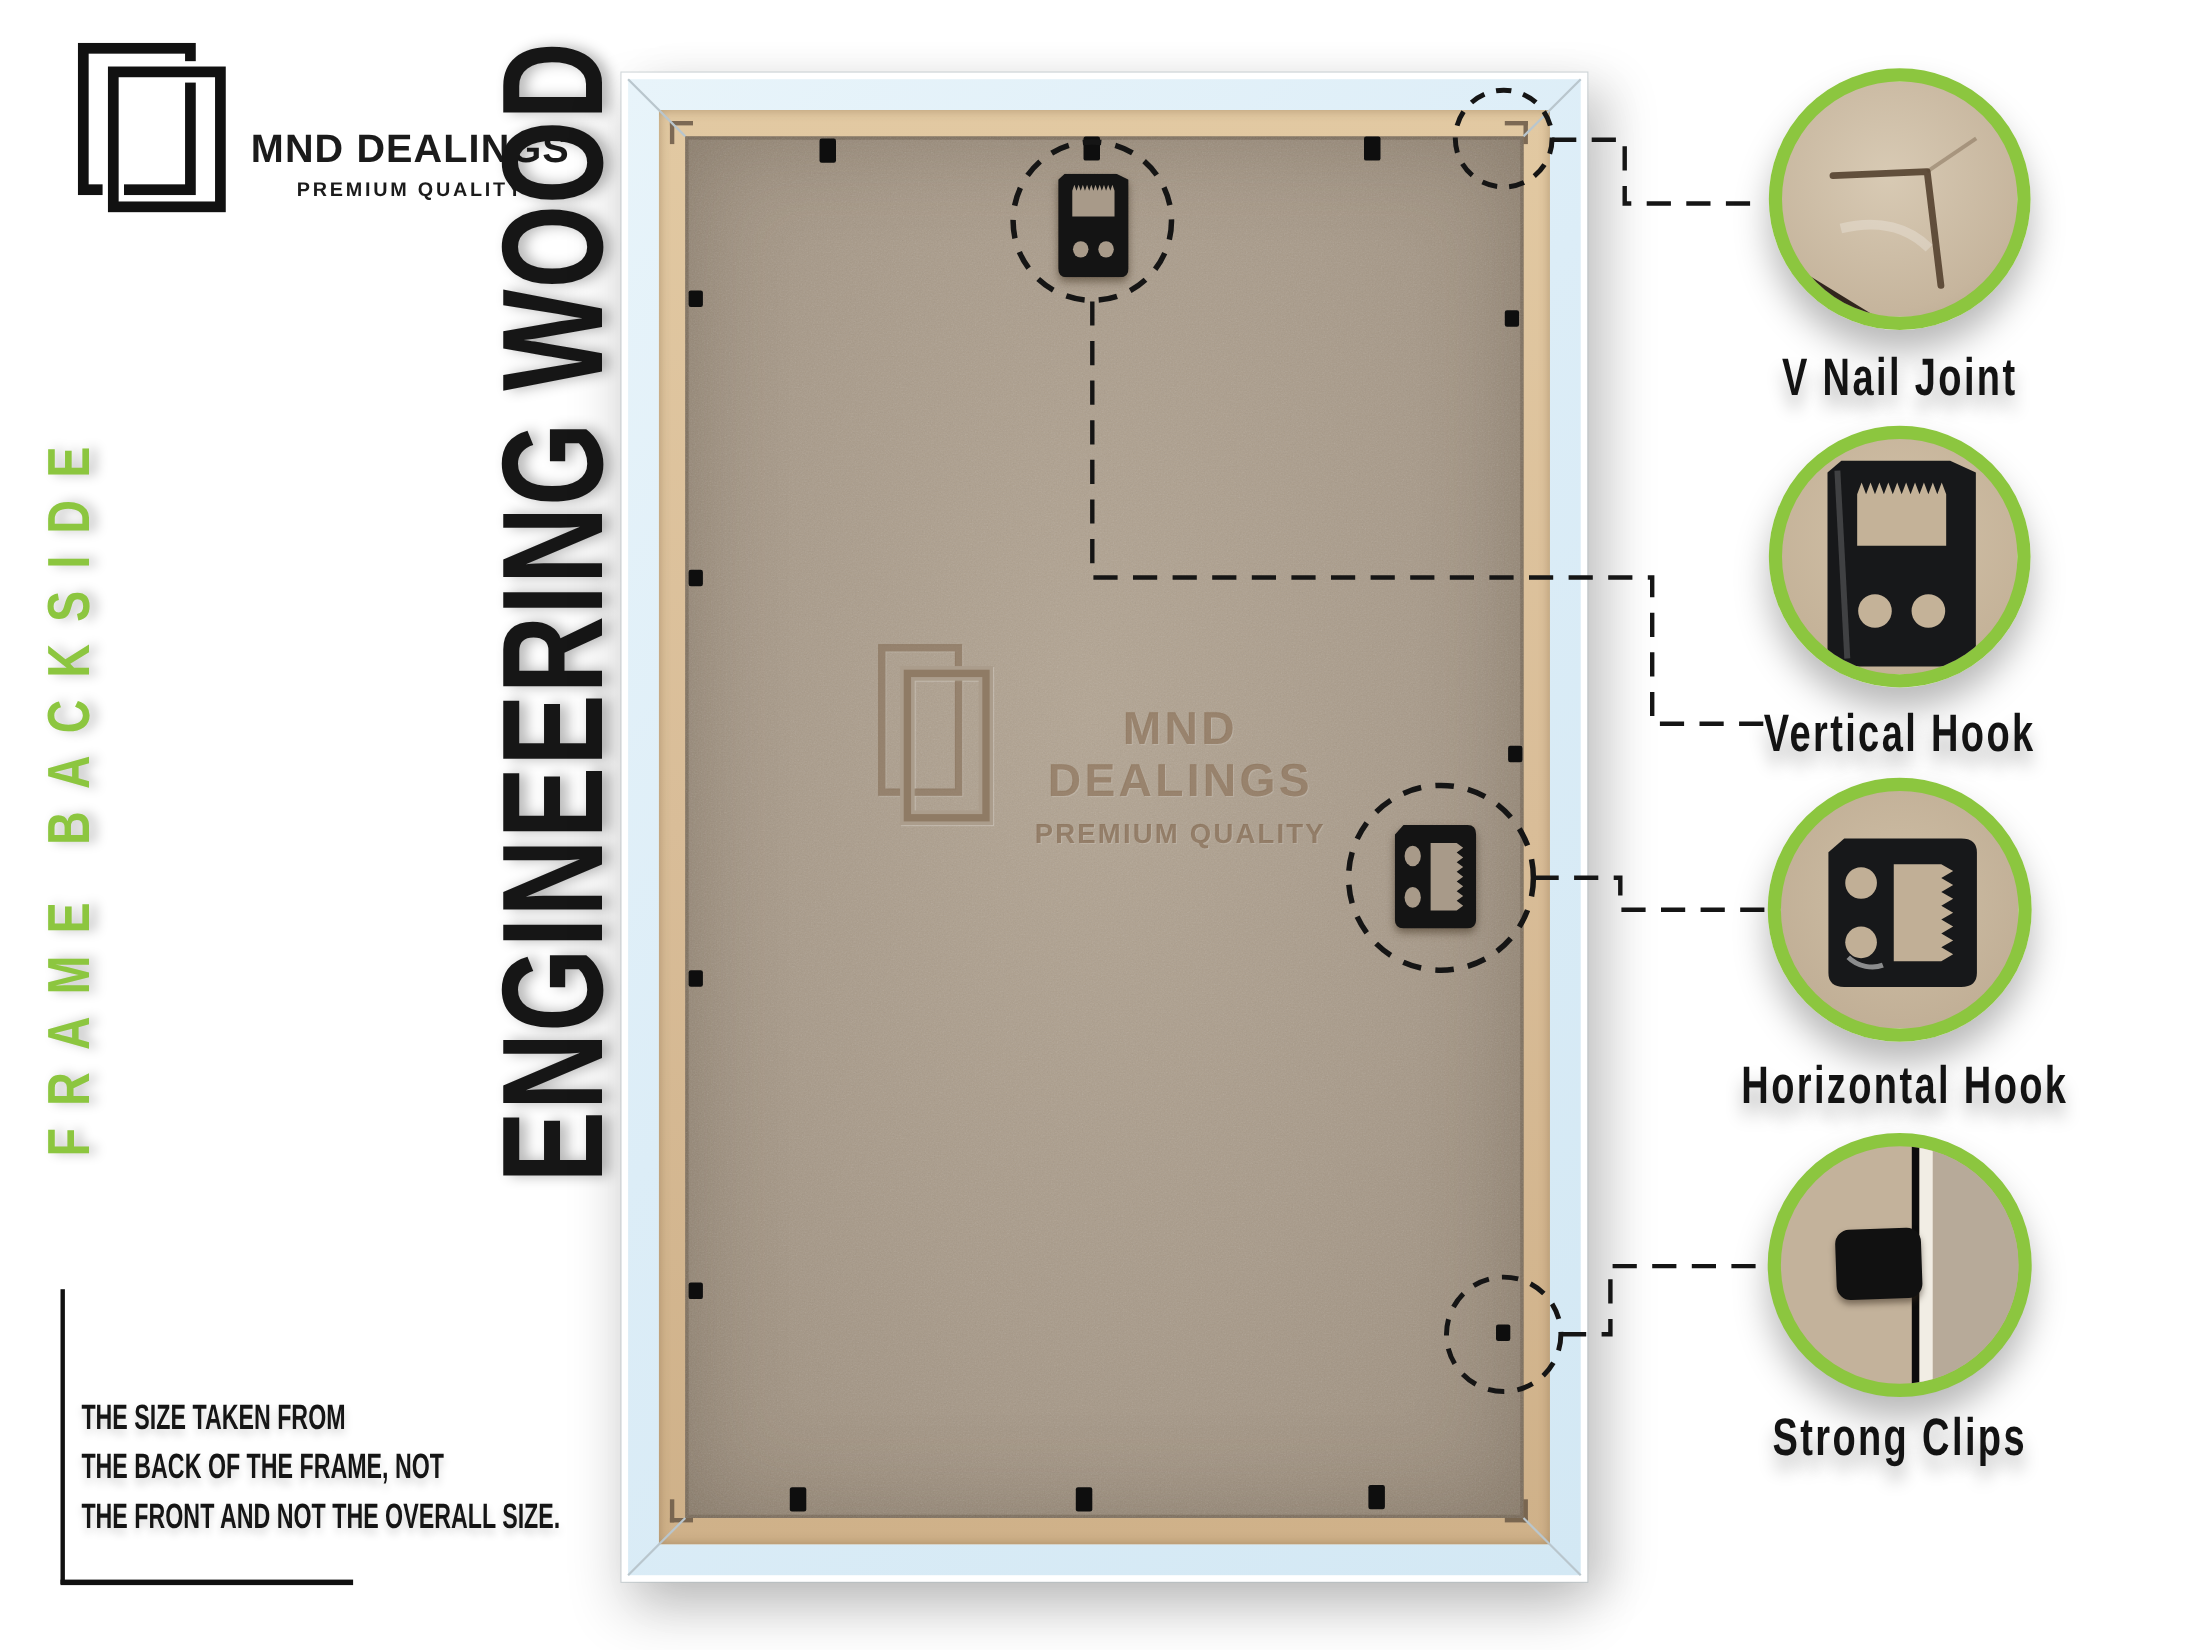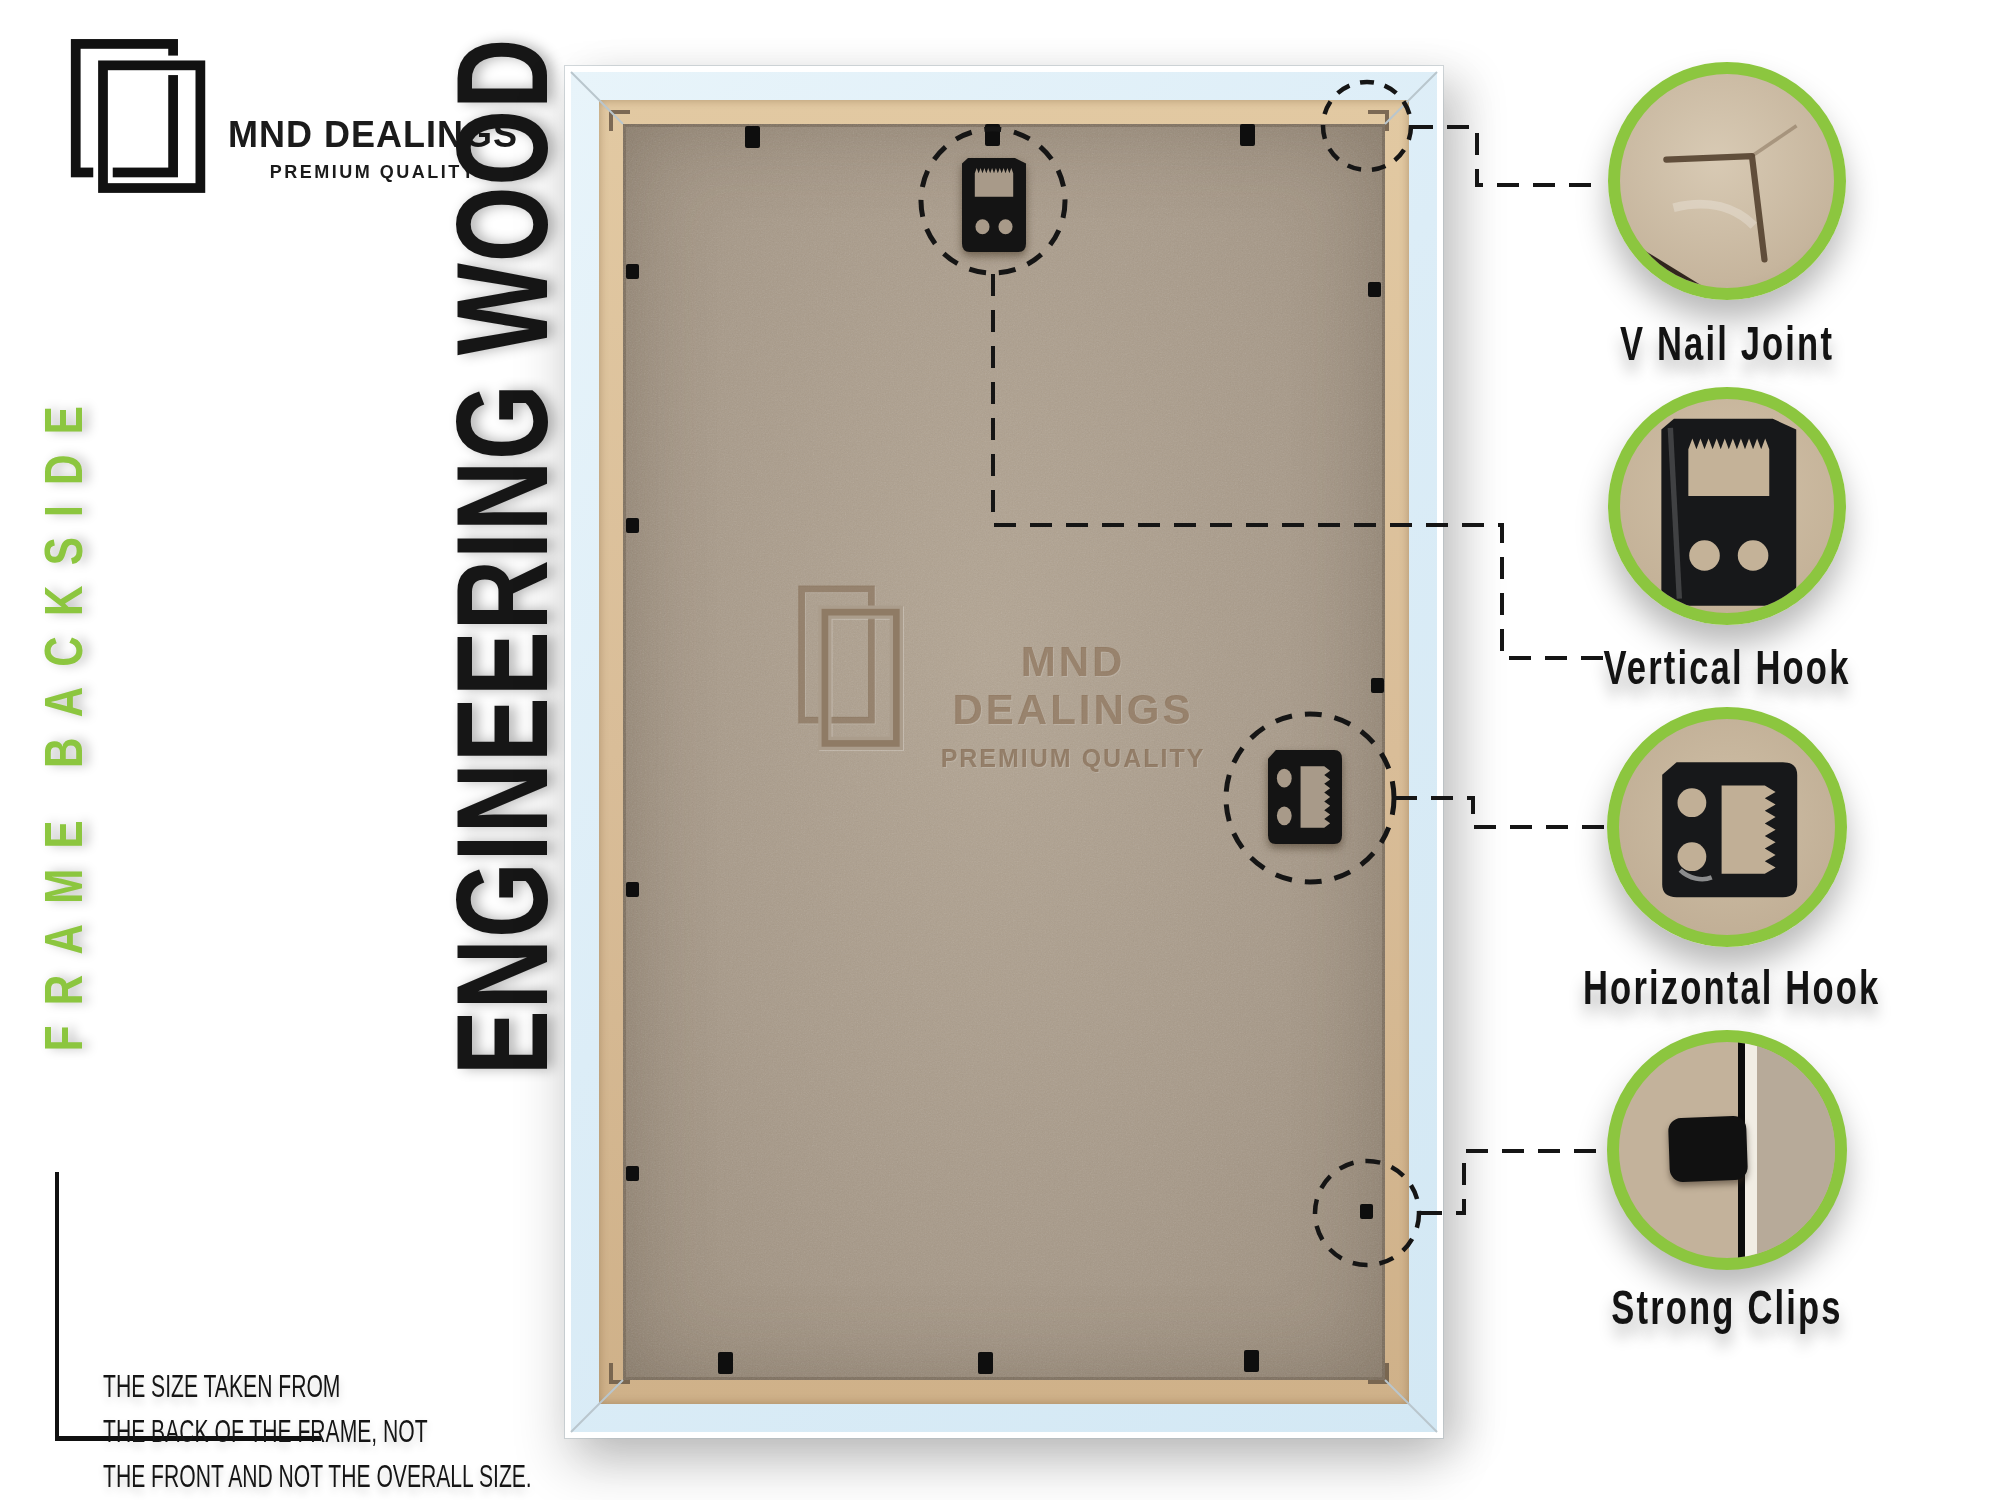--- a/index.html
+++ b/index.html
@@ -20,22 +20,22 @@
     text-shadow:0 6px 12px rgba(0,0,0,0.25);}
   .side-label>span{display:inline-block;transform:scale(0.78,1.0);}
   .material-label{position:absolute;left:-3px;top:640px;width:1000px;height:130px;
     transform:rotate(-90deg);text-align:center;white-space:nowrap;
     font-weight:900;font-size:122px;color:#161616;text-shadow:0 6px 14px rgba(0,0,0,0.30);}
   .material-label>span{display:inline-block;transform:scale(0.80,1.07);letter-spacing:1px;}
 
   
   .note-line-v{position:absolute;left:55px;top:1172px;width:4px;height:268px;background:#111;}
   .note-line-h{position:absolute;left:55px;top:1436px;width:266px;height:5px;background:#111;}
-  .size-note{position:absolute;left:74px;top:1364px;font-weight:400;font-size:32px;line-height:45px;
-    color:#151515;white-space:nowrap;text-shadow:0 5px 10px rgba(0,0,0,0.18);margin-left:29px;}
+  .size-note{position:absolute;left:74px;top:1266px;font-weight:700;font-size:32px;line-height:45px;
+    color:#151515;white-space:nowrap;text-shadow:0 5px 10px rgba(0,0,0,0.18);}
   .size-note div{transform:scaleX(0.66);transform-origin:left center;}
 
   
   .frame-photo{position:absolute;left:565px;top:66px;width:878px;height:1372px;
     background:#ffffff;padding:6px;box-sizing:border-box;
     box-shadow:0 0 0 1px rgba(175,185,192,0.55),0 26px 50px rgba(0,0,0,0.20),26px 10px 40px rgba(0,0,0,0.12);}
   .frame-blue{width:100%;height:100%;box-sizing:border-box;padding:28px;
     background:linear-gradient(135deg,#e8f4fa 0%,#dcedf7 45%,#d3e8f4 100%);}
   .frame-lip{width:100%;height:100%;box-sizing:border-box;padding:24px;
     background:linear-gradient(180deg,#e2c9a2 0%,#d9bd98 50%,#cfb189 100%);

